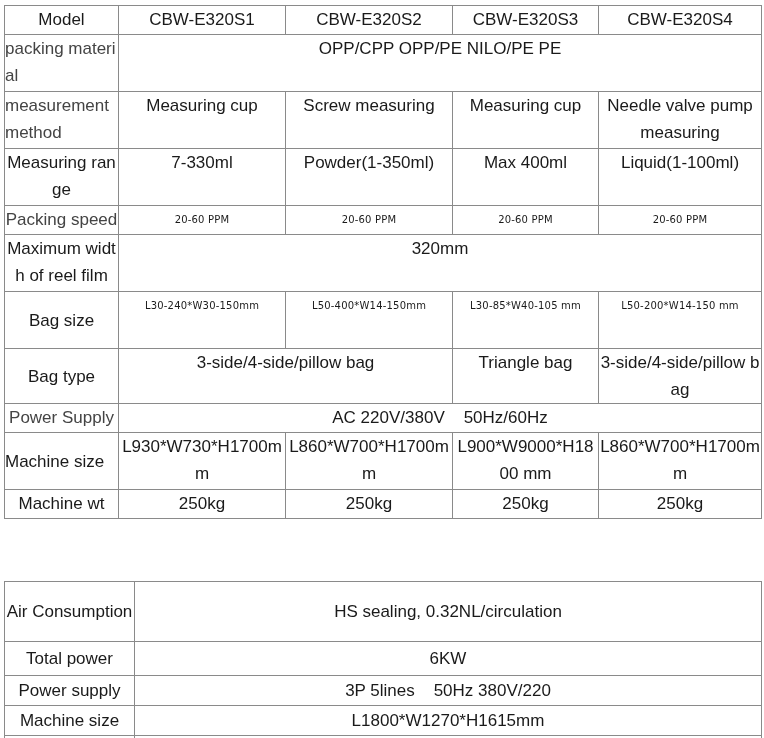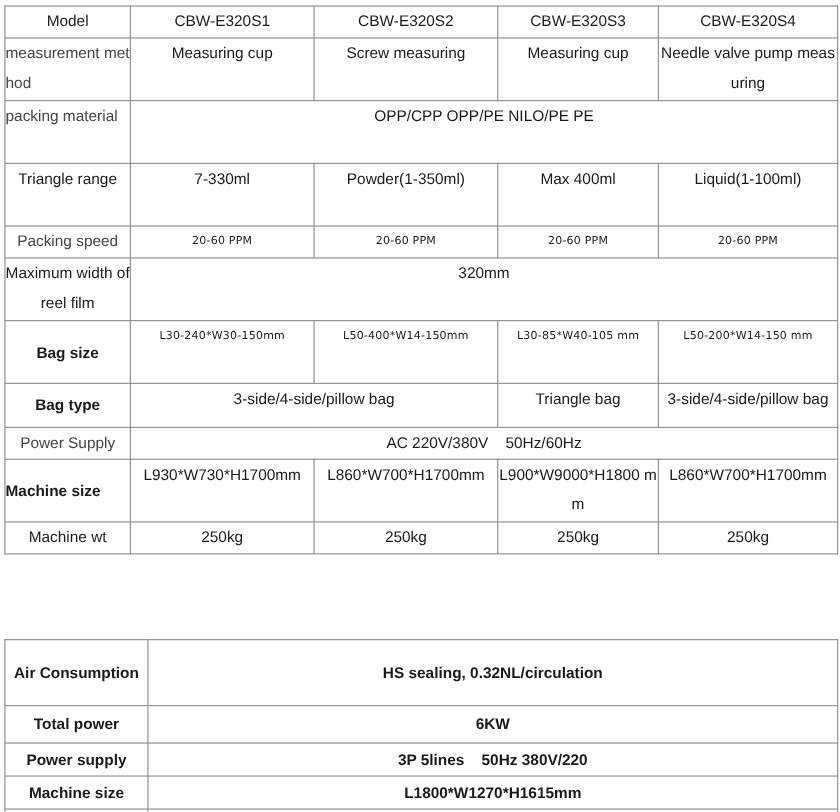--- a/index.html
+++ b/index.html
@@ -1,22 +1,22 @@
 <!DOCTYPE html>
 <html><head>
 <meta charset="utf-8">
 <style>
   html, body { margin:0; padding:0; background:#ffffff; }
   body { width:764px; height:738px; position:relative; overflow:hidden;
          font-family:"Liberation Sans", sans-serif; color:#1a1a1a; }
   table { border-collapse:collapse; position:absolute; left:4px; table-layout:fixed; }
-  td { border:1px solid #8a8a8a; font-size:14px; line-height:27px; text-align:center;
+  td { border:1px solid #8a8a8a; font-size:17px; line-height:27px; text-align:center;
        vertical-align:top; padding:0; overflow:hidden; word-break:break-all; }
   td.lbl-left { text-align:left; }
-  td.mid { vertical-align:middle;font-weight:bold; }
+  td.mid { vertical-align:middle; }
   td.gray { color:#444; }
   .mono { font-family:"DejaVu Sans", sans-serif; font-size:10px; letter-spacing:0.2px; }
   #t1 { top:5px; width:757px; }
   #t2 { top:581px; width:757px; }
 </style>
 </head>
 <body>
 
 <table id="t1">
   <colgroup>
@@ -28,32 +28,32 @@
   </colgroup>
   <tbody>
       <tr style="height:29px">
     <td>Model</td>
     <td>CBW-E320S1</td>
     <td>CBW-E320S2</td>
     <td>CBW-E320S3</td>
     <td>CBW-E320S4</td>
   </tr>
   <tr style="height:57px">
+    <td class="lbl-left gray">packing material</td>
+    <td colspan="4">OPP/CPP OPP/PE NILO/PE PE</td>
+  </tr>
+  <tr style="height:57px">
     <td class="lbl-left gray">measurement method</td>
     <td>Measuring cup</td>
     <td>Screw measuring</td>
     <td>Measuring cup</td>
     <td>Needle valve pump measuring</td>
   </tr>
   <tr style="height:57px">
-    <td class="lbl-left gray">packing material</td>
-    <td colspan="4">OPP/CPP OPP/PE NILO/PE PE</td>
-  </tr>
-  <tr style="height:57px">
-    <td>Triangle range</td>
+    <td>Measuring range</td>
     <td>7-330ml</td>
     <td>Powder(1-350ml)</td>
     <td>Max 400ml</td>
     <td>Liquid(1-100ml)</td>
   </tr>
   <tr style="height:29px">
     <td class="gray">Packing speed</td>
     <td class="mono">20-60 PPM</td>
     <td class="mono">20-60 PPM</td>
     <td class="mono">20-60 PPM</td>

